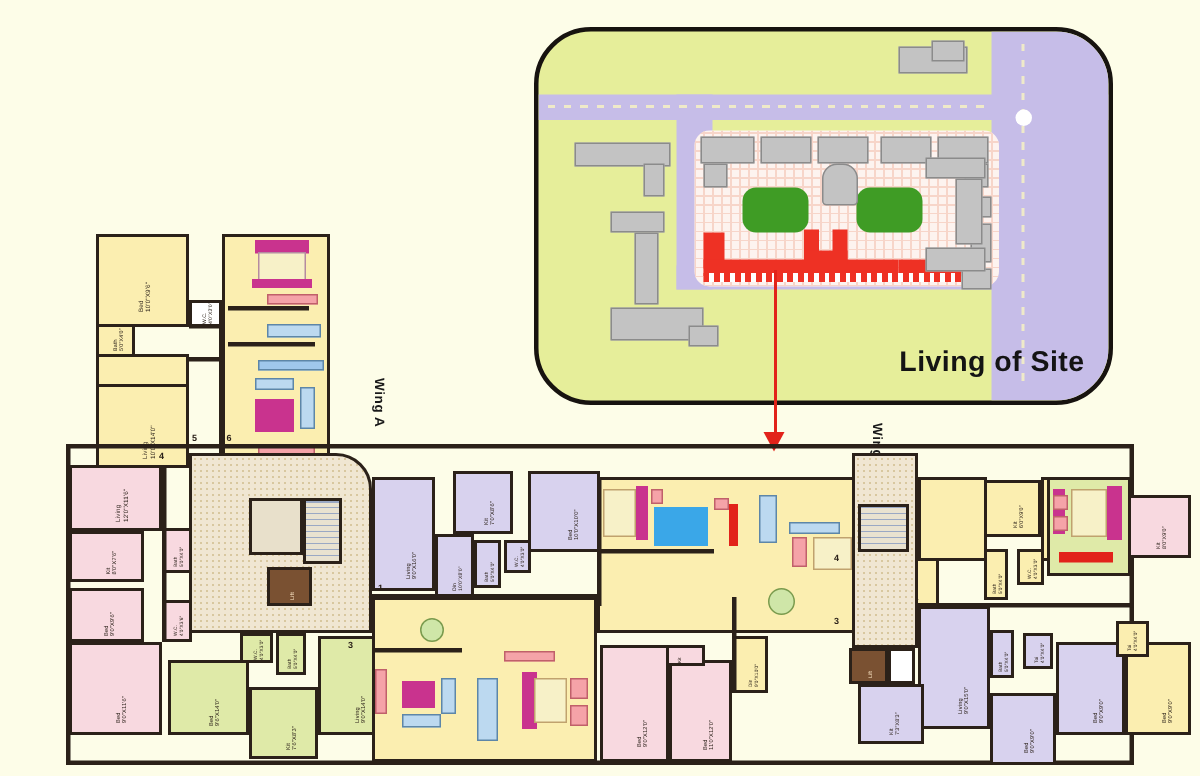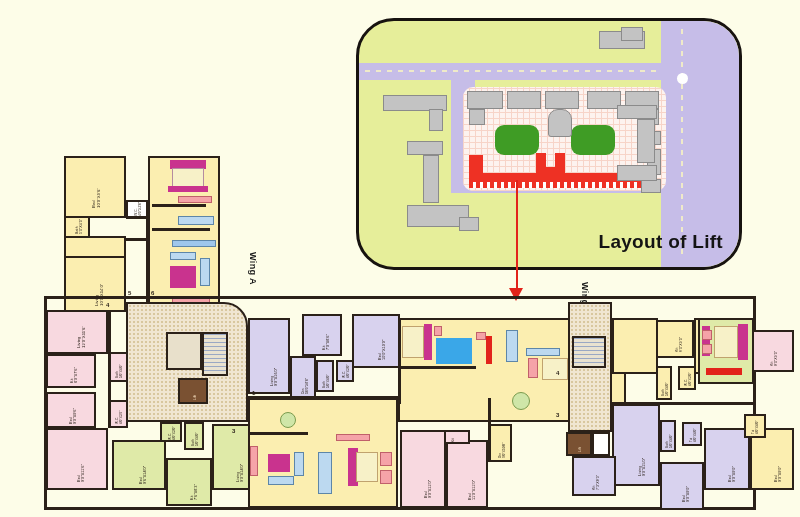--- a/index.html
+++ b/index.html
@@ -139,21 +139,21 @@
     <div class="grayblk site-el" style="left:24px;top:74px;width:64px;height:16px;"></div>
     <div class="grayblk site-el" style="left:70px;top:88px;width:14px;height:22px;"></div>
     <div class="grayblk site-el" style="left:48px;top:120px;width:36px;height:14px;"></div>
     <div class="grayblk site-el" style="left:64px;top:134px;width:16px;height:48px;"></div>
     <div class="grayblk site-el" style="left:48px;top:184px;width:62px;height:22px;"></div>
     <div class="grayblk site-el" style="left:100px;top:196px;width:20px;height:14px;"></div>
     <div class="grayblk site-el" style="left:258px;top:84px;width:40px;height:14px;"></div>
     <div class="grayblk site-el" style="left:278px;top:98px;width:18px;height:44px;"></div>
     <div class="grayblk site-el" style="left:258px;top:144px;width:40px;height:16px;"></div>
 
-    <div id="site-title">Layout of Lift</div>
+    <div id="site-title">Living of Site</div>
   </div>
 
   <div id="arrow-line"></div>
   <div id="arrow-head"></div>
 
   <div class="wing" style="left:258px;top:252px;">Wing A</div>
   <div class="wing" style="left:590px;top:282px;">Wing B</div>
 
   <div class="rm f-yel" style="left:64px;top:156px;width:62px;height:62px;"></div>
   <div class="lbl rot" style="left:92px;top:208px;">

